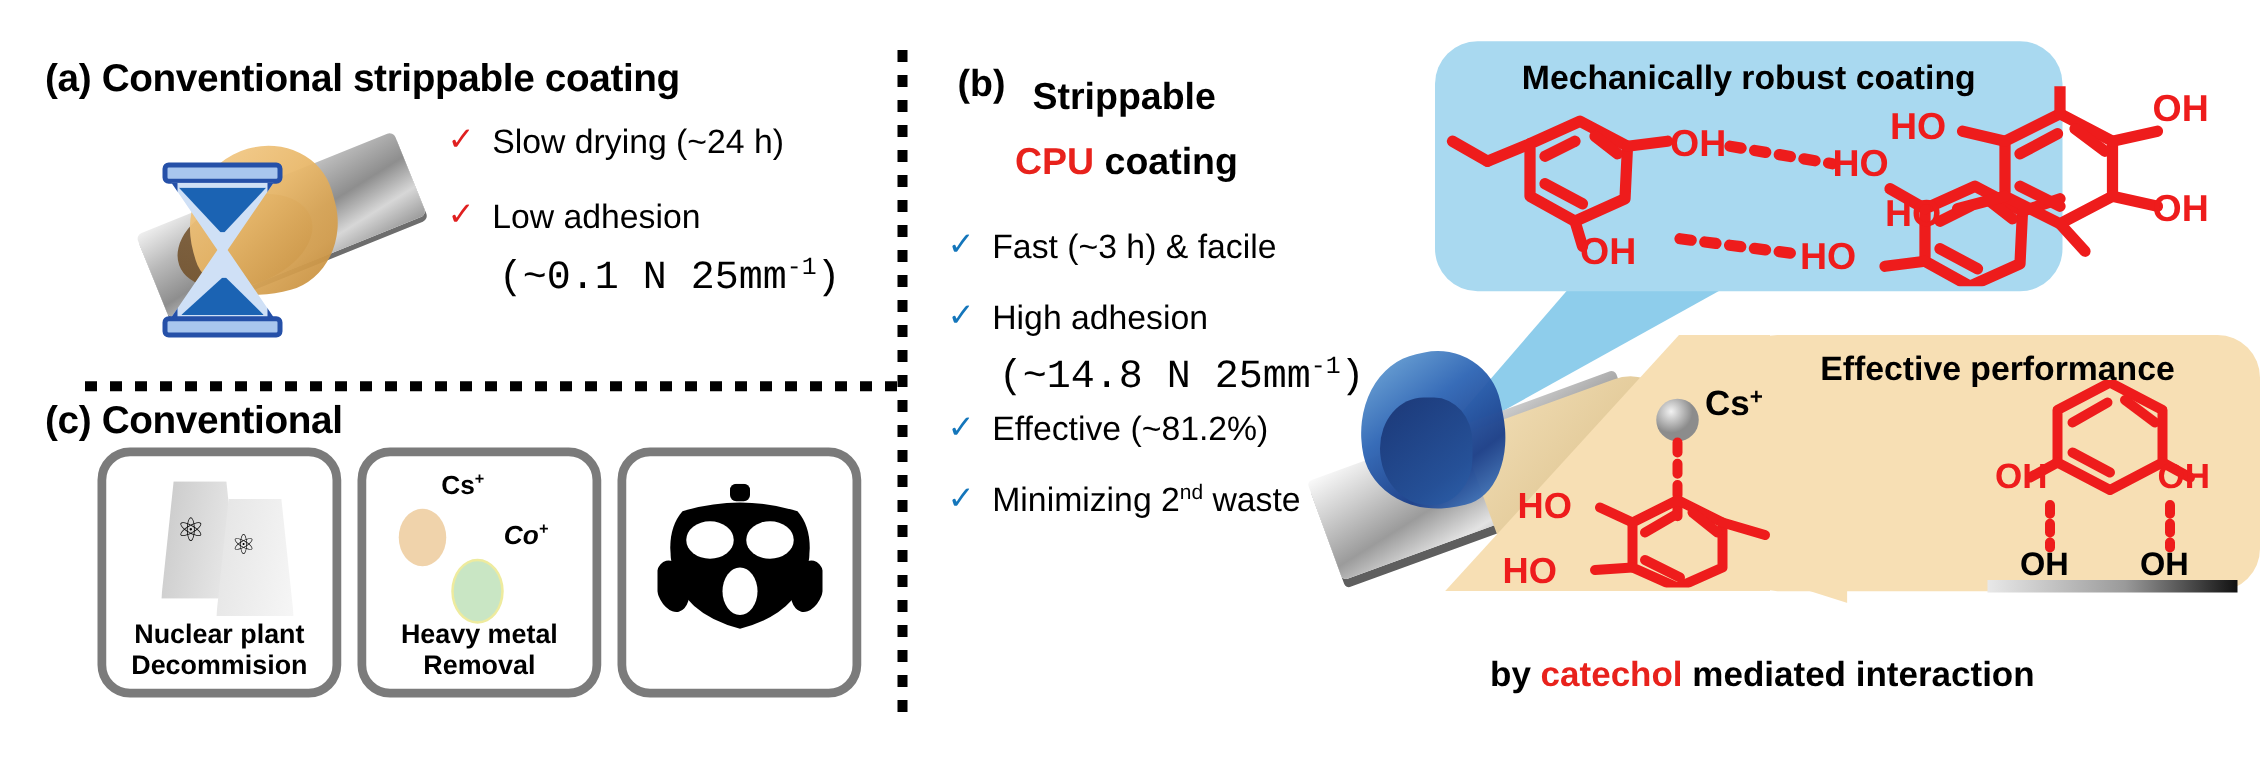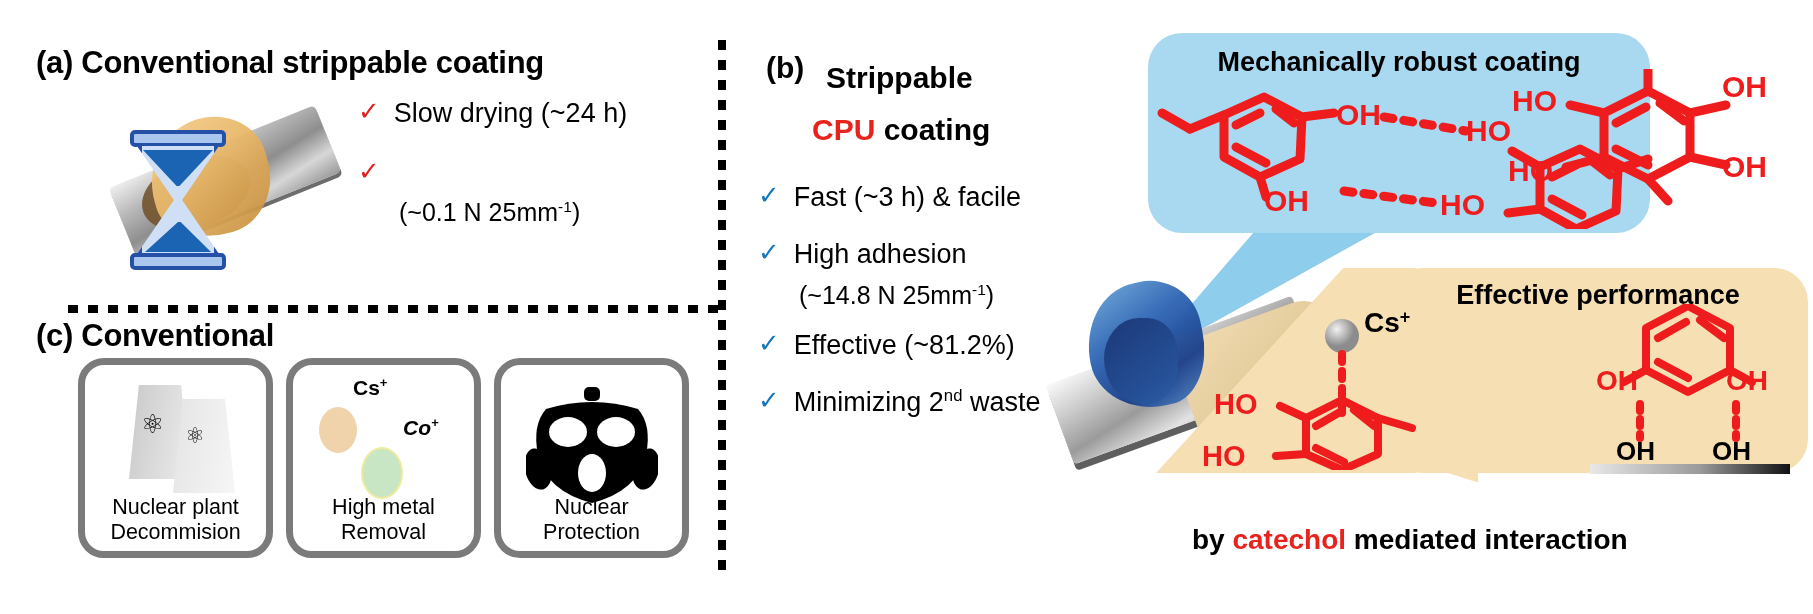--- a/index.html
+++ b/index.html
@@ -16,21 +16,21 @@
   
   .panel-title{font-weight:bold;font-size:31px;letter-spacing:-0.3px;white-space:nowrap;}
   .b-title{font-weight:bold;font-size:30px;line-height:1.30;}
   .red{color:#e8221c;}
 
   
   .bullet{display:flex;align-items:flex-start;gap:14px;font-size:27px;line-height:1.12;white-space:nowrap;}
   .chk{font-weight:bold;font-size:26px;line-height:1;}
   .chk.r{color:#e02020;}
   .chk.b{color:#1476bb;}
-  .cont{padding-left:41px;font-size:25px;white-space:nowrap;}
+  .cont{padding-left:41px;font-size:32px;white-space:nowrap;font-family:Liberation Mono, monospace;}
   sup{font-size:0.62em;vertical-align:super;}
 
   
   .artA{position:absolute;left:92px;top:96px;width:250px;height:185px;}
   .slabA{position:absolute;left:22px;top:48px;width:222px;height:72px;
     transform:rotate(-22deg);border-radius:5px;
     background:linear-gradient(170deg,#f0f0f0 0%,#b9b9b9 28%,#8e8e8e 55%,#d7d7d7 78%,#9a9a9a 100%);
     box-shadow:0 4px 0 #6d6d6d;}
   .coatA{position:absolute;left:58px;top:22px;width:120px;height:118px;
     background:linear-gradient(150deg,#f4cd8e 0%,#e9b86a 45%,#c48c3b 100%);
@@ -49,21 +49,21 @@
   .hg .sandT{position:absolute;left:13px;top:20px;width:70px;height:36px;background:#1b63b3;
     clip-path:polygon(0 0,100% 0,52% 100%,48% 100%);}
   .hg .sandB{position:absolute;left:15px;bottom:18px;width:66px;height:30px;background:#1b63b3;
     clip-path:polygon(50% 0,54% 0,100% 100%,0 100%);}
 
   
   .appRow{position:absolute;left:78px;top:358px;display:flex;gap:13px;}
   .appBox{width:195px;height:200px;border:7px solid #7b7b7b;border-radius:26px;
     background:#fff;position:relative;box-sizing:border-box;}
   .appLbl{position:absolute;left:0;right:0;bottom:7px;text-align:center;
-    font-weight:normal;font-size:21.5px;line-height:1.14;}
+    font-weight:bold;font-size:21.5px;line-height:1.14;}
   .tower{position:absolute;background:linear-gradient(100deg,#c9c9c9,#ececec);
     clip-path:polygon(16% 0,84% 0,100% 100%,0 100%);}
   .atom{position:absolute;font-size:26px;line-height:1;color:#000;}
   .ionLbl{position:absolute;font-weight:bold;font-size:21px;}
   .ionDot{position:absolute;border-radius:50%;}
   .mask{position:absolute;left:50%;top:22px;transform:translateX(-50%);}
 
   
   .blueBox{position:absolute;left:1148px;top:33px;width:502px;height:200px;
     background:#a9d9f0;border-radius:34px;}
@@ -116,20 +116,21 @@
   </div>
 </div>
 
 <div class="abs" style="left:358px;top:98px;">
   <div class="bullet" style="margin-bottom:30px;">
     <span class="chk r">✓</span>
     <span>Slow drying (~24 h)</span>
   </div>
   <div class="bullet" style="margin-bottom:14px;">
     <span class="chk r">✓</span>
+    <span>Low adhesion</span>
   </div>
   <div class="cont">
     <span>(~0.1 N 25mm</span><sup>-1</sup><span>)</span>
   </div>
 </div>
 
 <div class="abs panel-title" style="left:36px;top:318px;">(c) Conventional</div>
 
 <div class="appRow">
 
@@ -147,58 +148,54 @@
   <div class="appBox">
     <div class="ionLbl" style="left:60px;top:10px;">
       <span>Cs</span><sup>+</sup>
     </div>
     <div class="ionDot" style="left:26px;top:42px;width:38px;height:46px;background:#f0d3ab;"></div>
     <div class="ionLbl" style="left:110px;top:50px;font-style:italic;">
       <span>Co</span><sup>+</sup>
     </div>
     <div class="ionDot" style="left:68px;top:82px;width:38px;height:48px;background:#c9e6c4;border:2px solid #eeeb9e;"></div>
     <div class="appLbl">
-      <div>High metal</div>
+      <div>Heavy metal</div>
       <div>Removal</div>
     </div>
   </div>
 
   <div class="appBox">
     <svg class="mask" width="132" height="122" viewBox="0 0 132 122">
       <rect x="58" y="0" width="16" height="14" rx="5" fill="#000"></rect>
       <path d="M20 22 Q66 8 112 22 Q126 38 120 68 Q112 104 66 116 Q20 104 12 68 Q6 38 20 22Z" fill="#000"></path>
       <ellipse cx="42" cy="45" rx="19" ry="15" fill="#fff"></ellipse>
       <ellipse cx="90" cy="45" rx="19" ry="15" fill="#fff"></ellipse>
       <ellipse cx="66" cy="86" rx="14" ry="19" fill="#fff"></ellipse>
       <ellipse cx="12" cy="82" rx="13" ry="21" fill="#000" transform="rotate(-14 12 82)"></ellipse>
       <ellipse cx="120" cy="82" rx="13" ry="21" fill="#000" transform="rotate(14 120 82)"></ellipse>
     </svg>
-    <div class="appLbl">
-      <div>Nuclear</div>
-      <div>Protection</div>
-    </div>
   </div>
 </div>
 
 <div class="abs b-title" style="left:766px;top:48px;">(b)</div>
 <div class="abs b-title" style="left:826px;top:58px;">Strippable</div>
 <div class="abs b-title" style="left:812px;top:110px;">
   <span class="red">CPU</span><span> coating</span>
 </div>
 
 <div class="abs" style="left:758px;top:182px;">
   <div class="bullet" style="margin-bottom:27px;">
     <span class="chk b">✓</span>
     <span>Fast (~3 h) &amp; facile</span>
   </div>
   <div class="bullet" style="margin-bottom:12px;">
     <span class="chk b">✓</span>
     <span>High adhesion</span>
   </div>
-  <div class="cont" style="margin-bottom:19px;">
+  <div class="cont" style="margin-bottom:8px;">
     <span>(~14.8 N 25mm</span><sup>-1</sup><span>)</span>
   </div>
   <div class="bullet" style="margin-bottom:27px;">
     <span class="chk b">✓</span>
     <span>Effective (~81.2%)</span>
   </div>
   <div class="bullet">
     <span class="chk b">✓</span>
     <span><span>Minimizing 2</span><sup>nd</sup><span> waste</span></span>
   </div>

